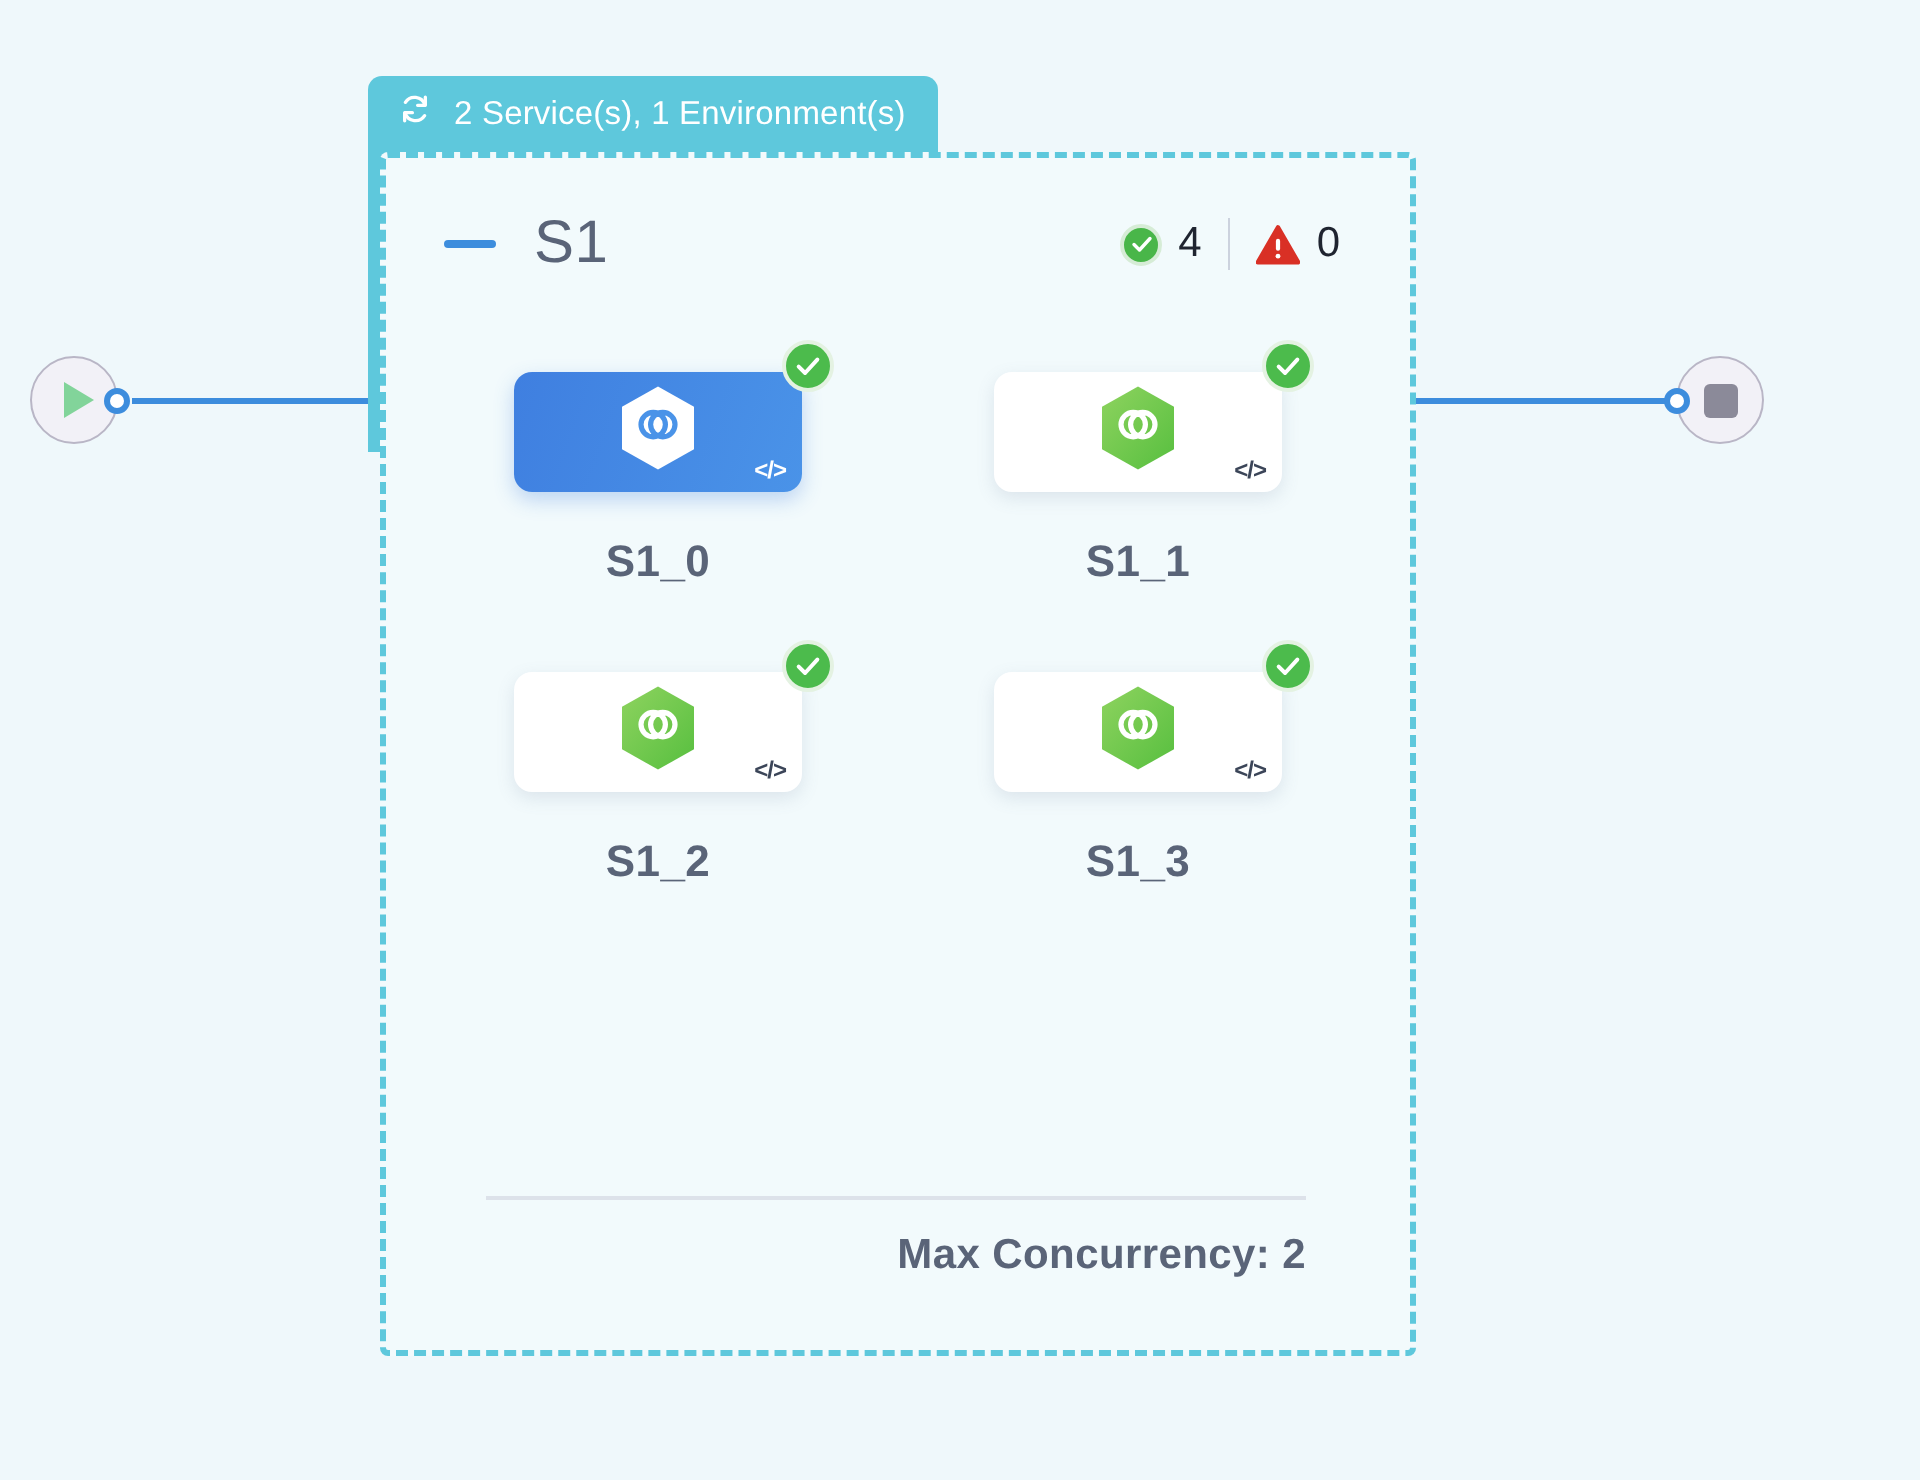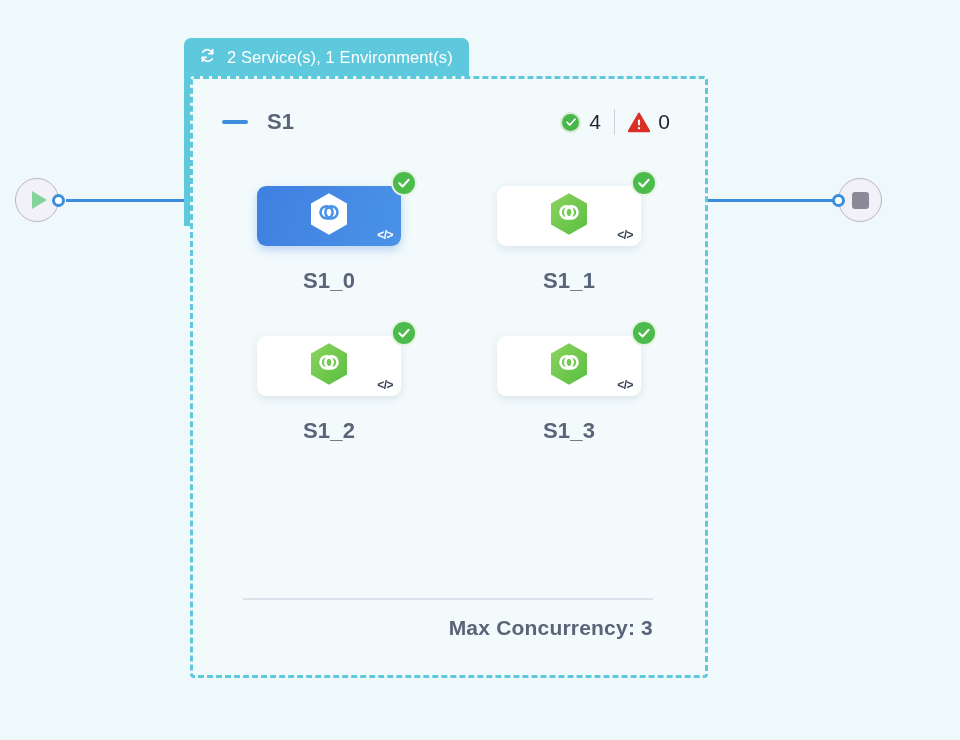--- a/index.html
+++ b/index.html
@@ -140,24 +140,23 @@
   #collapse-toggle {
     width: 26px;
     height: 4px;
     border-radius: 2px;
     background: #3d8ddd;
     flex: 0 0 auto;
     cursor: pointer;
   }
   #section-name {
     margin-left: 19px;
-    font-size: 22px;
+    font-size: 30px;
     color: #5a6478;
     letter-spacing: 0.2px;
-    font-weight: bold;
   }
   #status-cluster {
     margin-left: auto;
     display: flex;
     align-items: center;
     gap: 0;
     height: 30px;
   }
   .status-chip {
     display: flex;
@@ -452,16 +451,16 @@
           <span class="code-icon">&lt;/&gt;</span>
         </div>
         <span class="node-label">S1_3</span>
       </div>
 
     </div>
   </div>
 
   <div id="group-footer">
     <div id="footer-divider"></div>
-    <div id="max-concurrency">Max Concurrency: 3</div>
+    <div id="max-concurrency">Max Concurrency: 2</div>
   </div>
 
 </div>
 
 </body></html>

